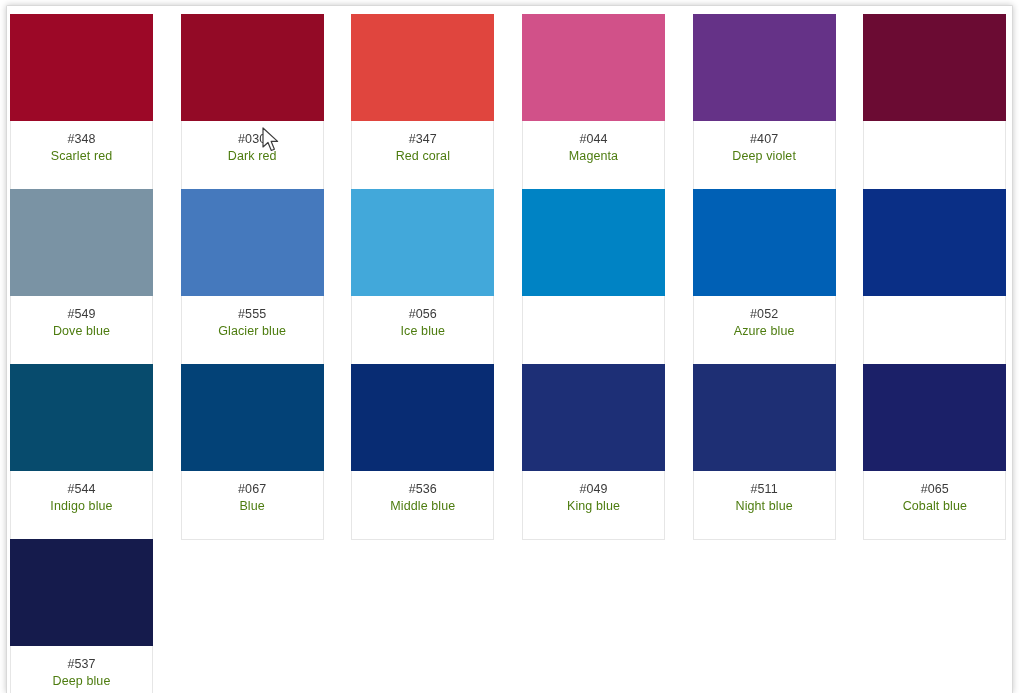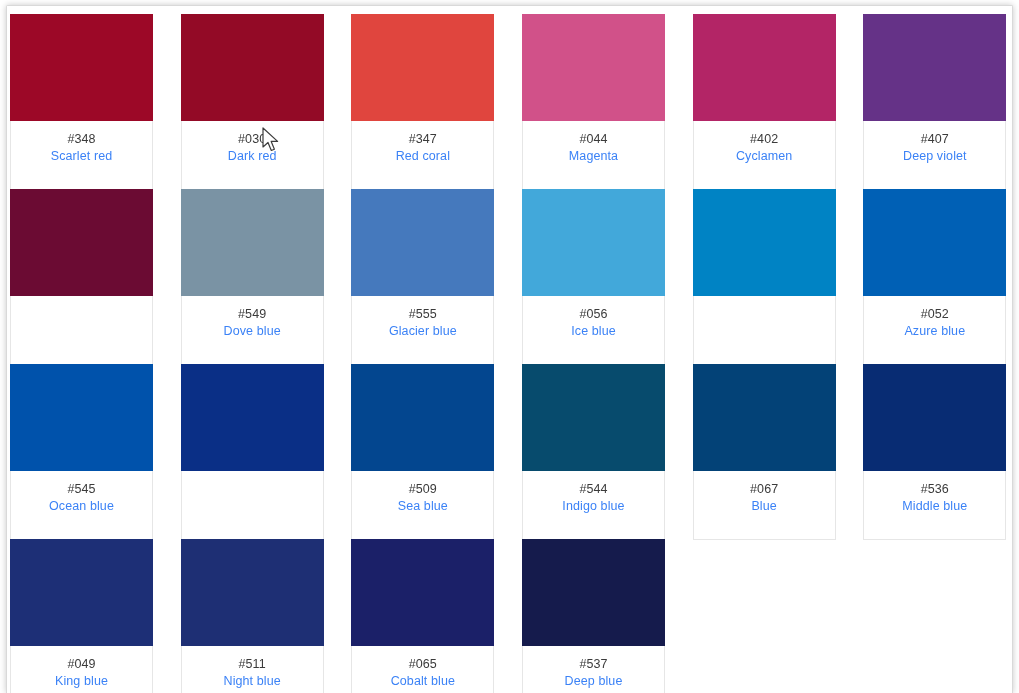--- a/index.html
+++ b/index.html
@@ -79,21 +79,21 @@
   .swatch-code {
     font-size: 12.5px;
     line-height: 17px;
     color: #3b3b3b;
     letter-spacing: 0.1px;
   }
 
   .swatch-name {
     font-size: 12.5px;
     line-height: 17px;
-    color: #3b82f6;
+    color: #4d7c0f;
     letter-spacing: 0.1px;
     white-space: nowrap;
   }
 
   
   #mouse-cursor {
     position: absolute;
     pointer-events: none;
     z-index: 50;
   }
@@ -129,27 +129,20 @@
         </div>
       </div>
       <div class="swatch-card">
         <div class="swatch-color" style="background: rgb(209, 81, 137);"></div>
         <div class="swatch-meta">
           <div class="swatch-code">#044</div>
           <div class="swatch-name">Magenta</div>
         </div>
       </div>
       <div class="swatch-card">
-        <div class="swatch-color" style="background: rgb(179, 37, 102);"></div>
-        <div class="swatch-meta">
-          <div class="swatch-code">#402</div>
-          <div class="swatch-name">Cyclamen</div>
-        </div>
-      </div>
-      <div class="swatch-card">
         <div class="swatch-color" style="background: rgb(101, 50, 135);"></div>
         <div class="swatch-meta">
           <div class="swatch-code">#407</div>
           <div class="swatch-name">Deep violet</div>
         </div>
       </div>
       <div class="swatch-card">
         <div class="swatch-color" style="background: rgb(107, 11, 51);"></div>
       </div>
       <div class="swatch-card">
@@ -177,35 +170,21 @@
         <div class="swatch-color" style="background: rgb(0, 131, 196);"></div>
       </div>
       <div class="swatch-card">
         <div class="swatch-color" style="background: rgb(0, 96, 181);"></div>
         <div class="swatch-meta">
           <div class="swatch-code">#052</div>
           <div class="swatch-name">Azure blue</div>
         </div>
       </div>
       <div class="swatch-card">
-        <div class="swatch-color" style="background: rgb(0, 82, 171);"></div>
-        <div class="swatch-meta">
-          <div class="swatch-code">#545</div>
-          <div class="swatch-name">Ocean blue</div>
-        </div>
-      </div>
-      <div class="swatch-card">
         <div class="swatch-color" style="background: rgb(10, 47, 134);"></div>
-      </div>
-      <div class="swatch-card">
-        <div class="swatch-color" style="background: rgb(3, 70, 143);"></div>
-        <div class="swatch-meta">
-          <div class="swatch-code">#509</div>
-          <div class="swatch-name">Sea blue</div>
-        </div>
       </div>
       <div class="swatch-card">
         <div class="swatch-color" style="background: rgb(7, 75, 109);"></div>
         <div class="swatch-meta">
           <div class="swatch-code">#544</div>
           <div class="swatch-name">Indigo blue</div>
         </div>
       </div>
       <div class="swatch-card">
         <div class="swatch-color" style="background: rgb(3, 66, 119);"></div>

